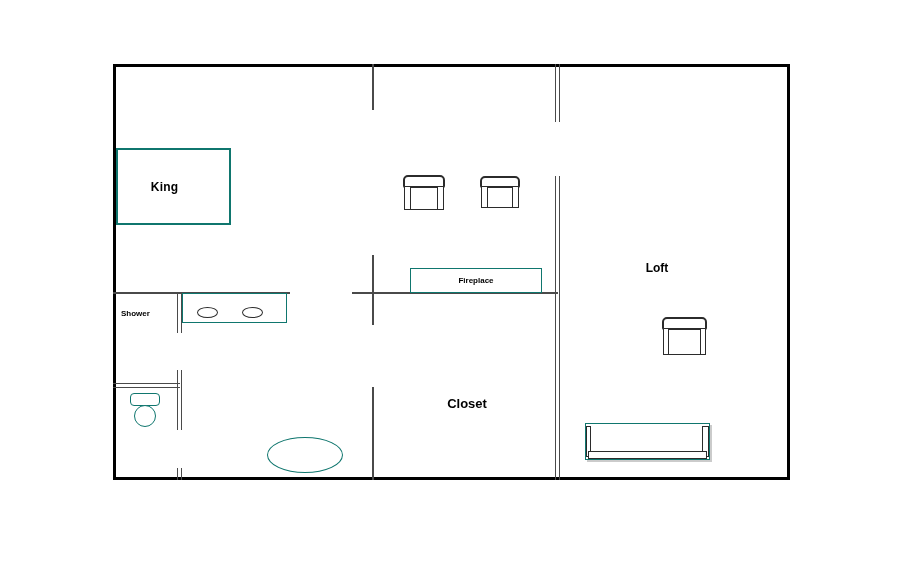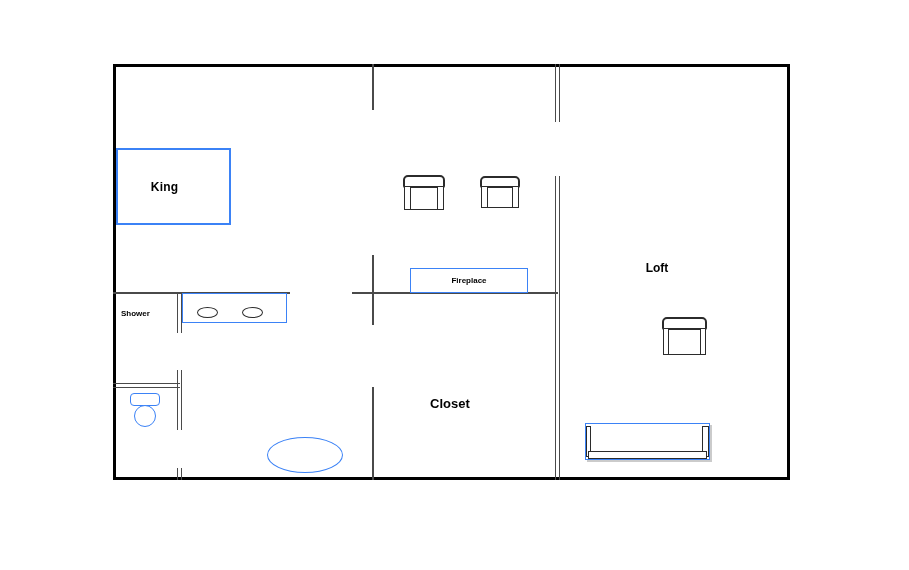--- a/index.html
+++ b/index.html
@@ -11,21 +11,21 @@
   .outer-wall{
     position:absolute;left:113px;top:64px;width:677px;height:416px;
     border:3px solid #000;box-sizing:border-box;background:transparent;
   }
   .wall{position:absolute;background:#4a4a4a;}
   .wall-dv{position:absolute;width:5px;box-sizing:border-box;background:transparent;
     border-left:1px solid #4a4a4a;border-right:1px solid #4a4a4a;}
   .wall-dh{position:absolute;height:5px;box-sizing:border-box;background:transparent;
     border-top:1px solid #4a4a4a;border-bottom:1px solid #4a4a4a;}
   
-  .furn{position:absolute;box-sizing:border-box;background:#fff;border:2px solid #3b82f6;}
+  .furn{position:absolute;box-sizing:border-box;background:#fff;border:2px solid #0f766e;}
   .thin{border-width:1px;}
   
   .bed{display:flex;align-items:center;justify-content:center;}
   .bed-label{font-weight:bold;font-size:12px;letter-spacing:.2px;transform:translateX(-9px);}
   
   .chair{position:absolute;box-sizing:border-box;}
   .chair .back{position:absolute;left:0;right:0;top:0;height:13px;box-sizing:border-box;
     border:2px solid #2b2b2b;border-radius:5px 5px 2px 2px;background:#fff;}
   .chair .arm-l,.chair .arm-r{position:absolute;top:11px;bottom:0;width:7px;box-sizing:border-box;
     border:1px solid #2b2b2b;background:#fff;}
@@ -43,21 +43,21 @@
   
   .oval{border-radius:50%;border-width:1px;}
   
   .sofa{box-shadow:2px 2px 0 rgba(160,160,160,.55);border-width:1px;}
   .sofa .arm-l{position:absolute;left:0;top:2px;bottom:2px;width:5px;box-sizing:border-box;border:1px solid #2b2b2b;background:#fff;}
   .sofa .arm-r{position:absolute;right:0;top:2px;bottom:2px;width:7px;box-sizing:border-box;border:1px solid #2b2b2b;background:#fff;}
   .sofa .seatback{position:absolute;left:2px;right:2px;bottom:0;height:8px;box-sizing:border-box;border:1px solid #2b2b2b;background:#fff;}
   
   .lbl{position:absolute;font-weight:bold;white-space:nowrap;}
   .lbl-shower{left:121px;top:309px;font-size:8px;}
-  .lbl-closet{left:430px;top:396px;width:74px;text-align:left;font-size:13px;}
+  .lbl-closet{left:430px;top:396px;width:74px;text-align:center;font-size:13px;}
   .lbl-loft{left:640px;top:261px;width:34px;text-align:center;font-size:12px;}
 </style>
 </head>
 <body>
 
 <div id="canvas">
 
   <div class="outer-wall"></div>
 
   <div class="wall" style="left:113px;top:292px;width:177px;height:2px;"></div>
@@ -85,21 +85,21 @@
     <div class="arm-r"></div>
     <div class="front"></div>
   </div>
   <div class="chair" style="left:480px;top:176px;width:40px;height:32px;">
     <div class="back" style="height:12px;"></div>
     <div class="arm-l" style="top:10px;"></div>
     <div class="arm-r" style="top:10px;"></div>
     <div class="front"></div>
   </div>
 
-  <div class="furn fireplace" style="left:410px;top:268px;width:118px;height:25px;">
+  <div class="furn fireplace" style="left:410px;top:268px;width:132px;height:25px;">
     <span>Fireplace</span>
   </div>
 
   <div class="furn thin" style="left:182px;top:293px;width:105px;height:30px;">
     <div class="sink" style="left:14px;top:13px;width:21px;height:11px;"></div>
     <div class="sink" style="left:59px;top:13px;width:21px;height:11px;"></div>
   </div>
 
   <div class="furn tank" style="left:130px;top:393px;width:30px;height:13px;"></div>
   <div class="furn bowl" style="left:134px;top:405px;width:22px;height:22px;"></div>

